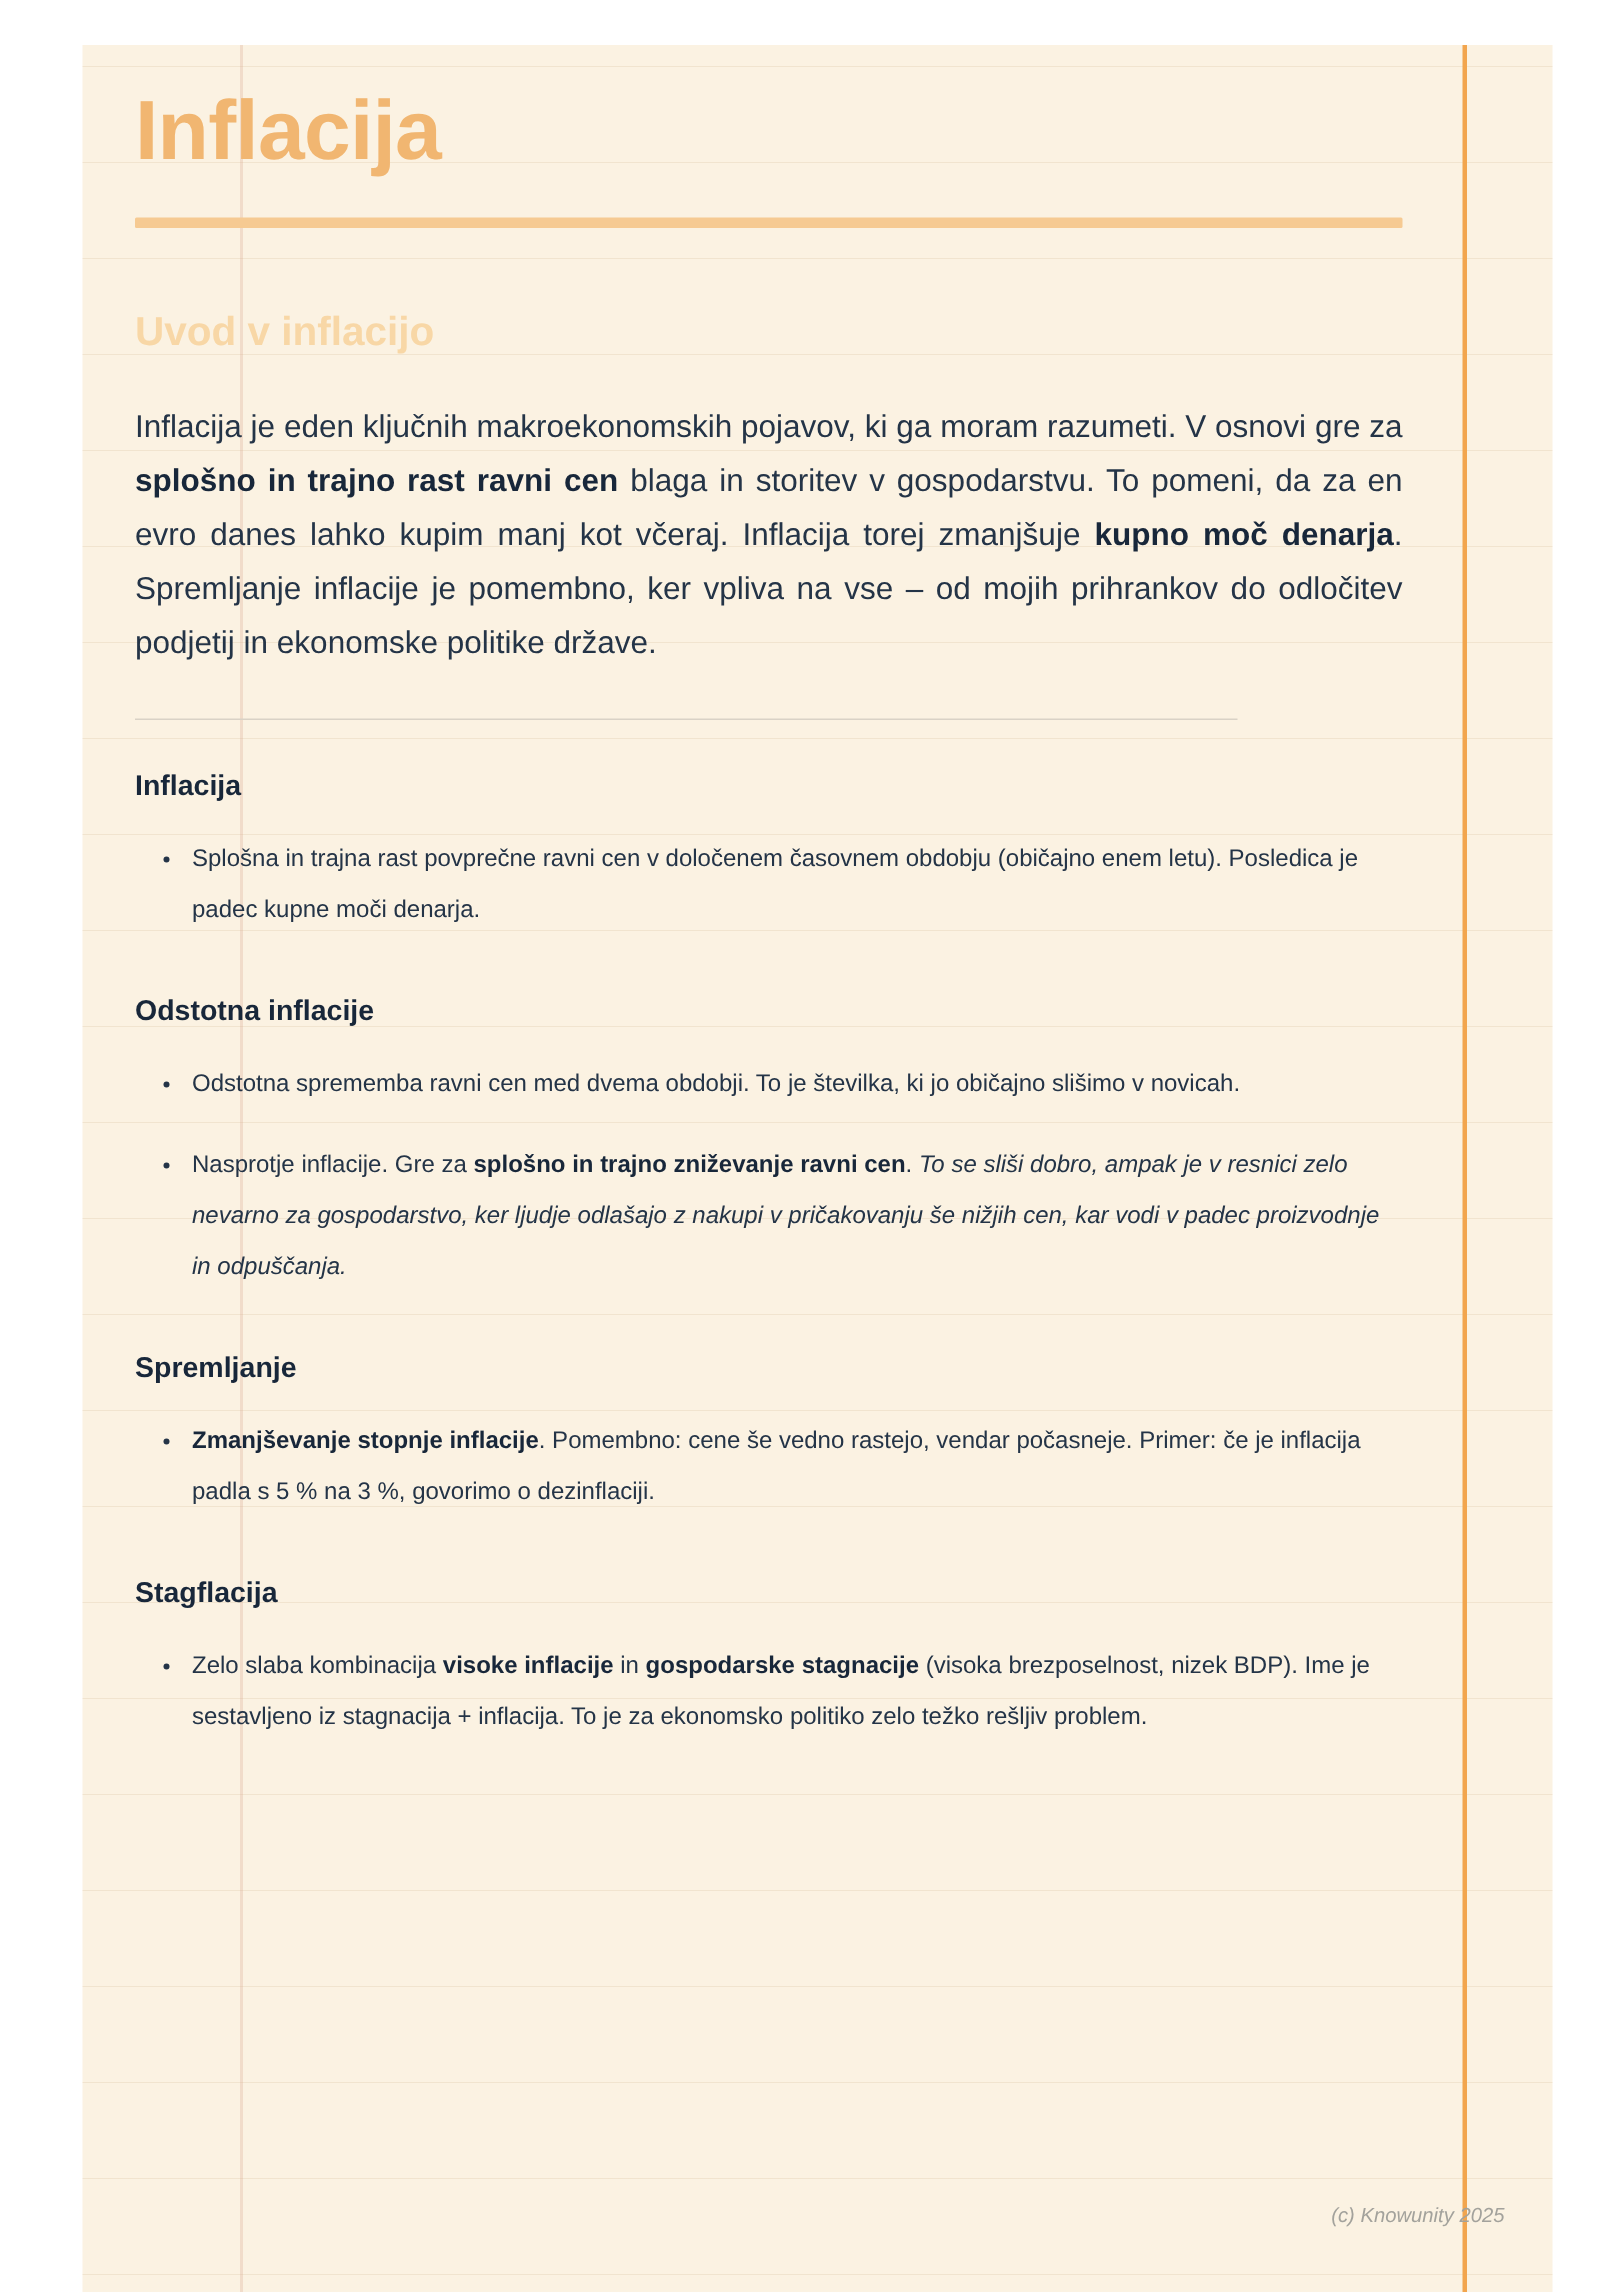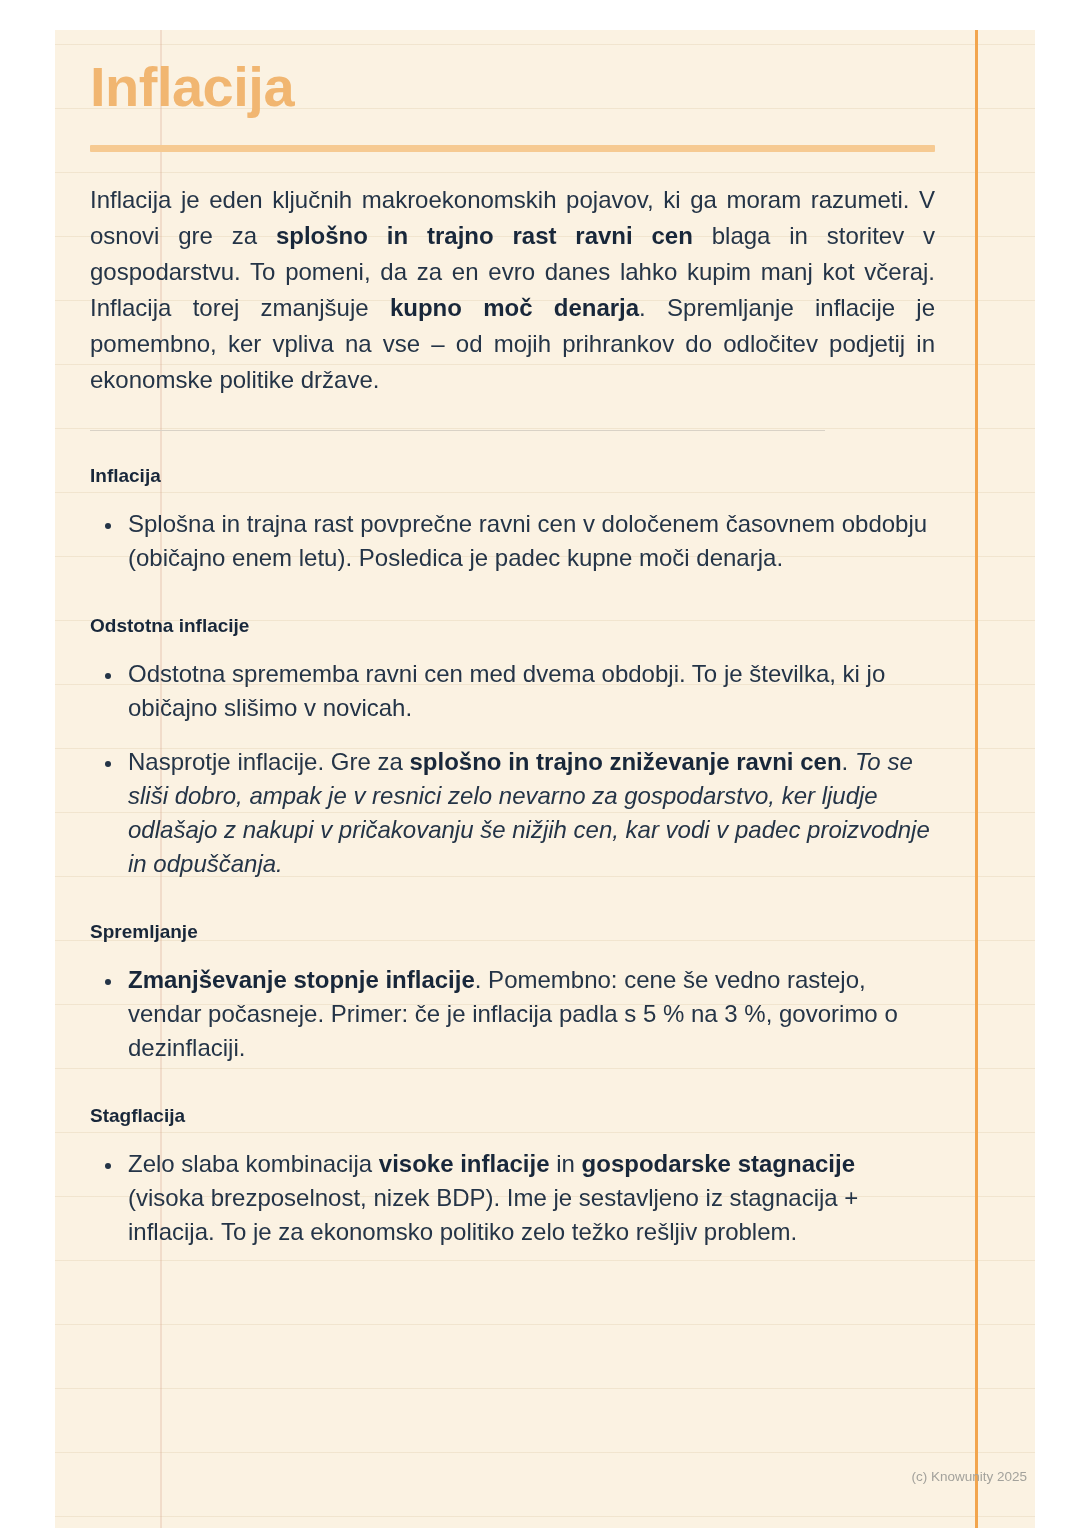--- a/index.html
+++ b/index.html
@@ -56,21 +56,21 @@
     border-radius: 1px;
   }
   h2.section {
     margin: 54px 0 0;
     font-size: 27px;
     font-weight: 700;
     color: #f8d7a6;
   }
   p.intro {
     margin: 30px 0 0;
-    font-size: 24px;
+    font-size: 21px;
     line-height: 36px;
     color: #243447;
     text-align: justify;
   }
   hr.divider {
     border: none;
     border-top: 1px solid #d9d2c6;
     margin: 32px 0 0;
     width: 87%;
   }
@@ -82,52 +82,54 @@
   }
   h3.term.first {
     margin-top: 34px;
   }
   ul.def {
     margin: 20px 0 0;
     padding: 0 0 0 34px;
     list-style: disc;
   }
   ul.def li {
-    font-size: 24px;
+    font-size: 16px;
     line-height: 34px;
     color: #243447;
     padding-left: 4px;
   }
   ul.def li::marker {
     color: #243447;
     font-size: 0.85em;
   }
   .b { font-weight: 700; color: #18273a; }
   .i { font-style: italic; }
   .footer {
     position: absolute;
-    right: 8px;
+    right: 32px;
     bottom: 44px;
     font-size: 13.5px;
     color: #a3a29c;
     z-index: 2;
+    font-style: italic;
   }
 </style>
 </head>
 <body>
 
 <div class="paper">
   <div class="rule-left"></div>
   <div class="rule-right"></div>
 
   <div class="content">
 
     <h1 class="title">Inflacija</h1>
     <div class="title-bar"></div>
 
+    <h2 class="section">Uvod v inflacijo</h2>
 
     <p class="intro"><span>Inflacija je eden ključnih makroekonomskih pojavov, ki ga moram razumeti. V osnovi gre za </span><span class="b">splošno in trajno rast ravni cen</span><span> blaga in storitev v gospodarstvu. To pomeni, da za en evro danes lahko kupim manj kot včeraj. Inflacija torej zmanjšuje </span><span class="b">kupno moč denarja</span><span>. Spremljanje inflacije je pomembno, ker vpliva na vse – od mojih prihrankov do odločitev podjetij in ekonomske politike države.</span></p>
 
     <hr class="divider">
 
 
     <h3 class="term first">Inflacija</h3>
     <ul class="def">
       <li><span>Splošna in trajna rast povprečne ravni cen v določenem časovnem obdobju (običajno enem letu). Posledica je padec kupne moči denarja.</span></li>
     </ul>

